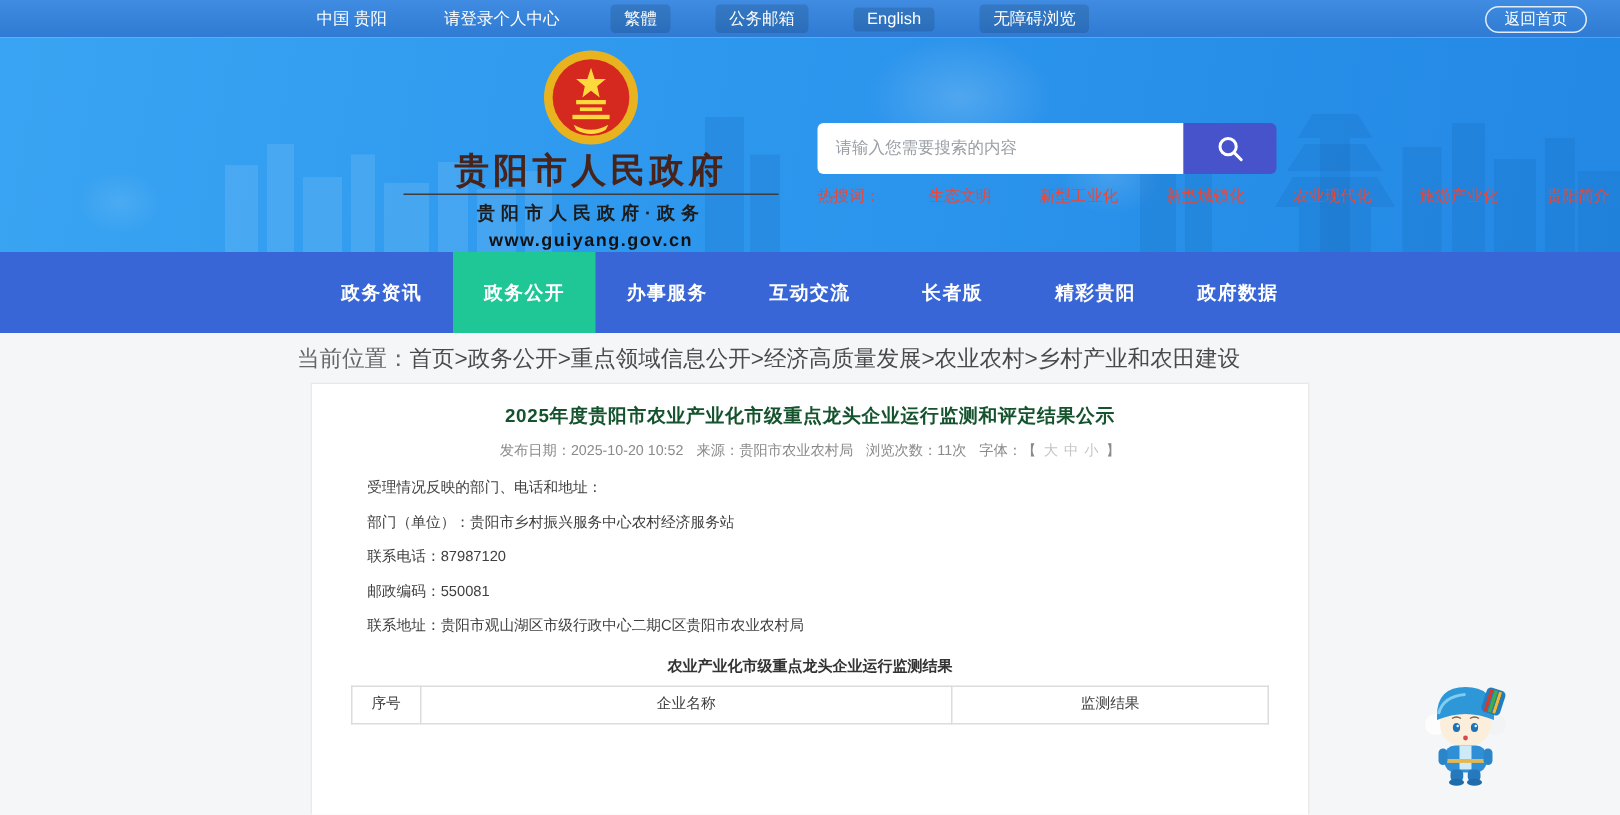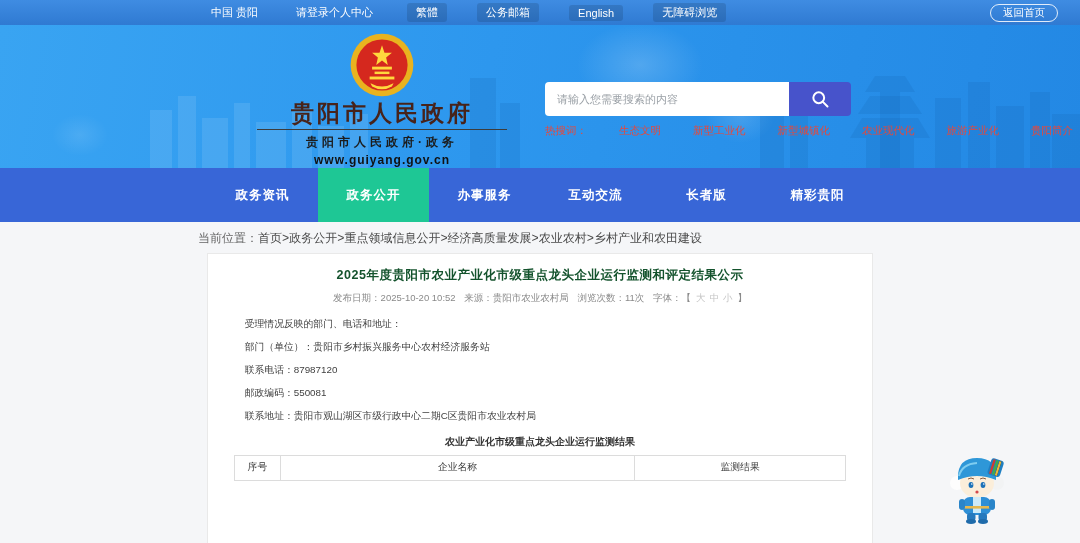--- a/index.html
+++ b/index.html
@@ -27,21 +27,21 @@
     position:relative;height:143px;overflow:hidden;
     background:
       radial-gradient(90px 60px at 640px 40px,rgba(255,255,255,.18),rgba(255,255,255,0) 70%),
       radial-gradient(50px 40px at 740px 90px,rgba(255,255,255,.14),rgba(255,255,255,0) 70%),
       radial-gradient(40px 30px at 80px 110px,rgba(255,255,255,.10),rgba(255,255,255,0) 70%),
       linear-gradient(100deg,#39a4f2 0%,#2d97ee 45%,#2388e4 100%);
   }
   .skyline{position:absolute;left:0;bottom:0;width:1080px;height:120px;}
   .banner-inner{position:relative;width:690px;margin:0 auto;height:100%;}
   
-  .logo{position:absolute;left:32px;top:7px;width:310px;text-align:center;cursor:pointer;}
+  .logo{position:absolute;left:44px;top:7px;width:310px;text-align:center;cursor:pointer;}
   .emblem{width:66px;height:66px;display:block;margin:0 auto 2px;}
   .site-title{
     font-size:23px;font-weight:bold;color:#47231a;letter-spacing:3px;
     line-height:26px;white-space:nowrap;
   }
   .site-sub{
     margin:3px auto 0;padding-top:4px;border-top:1.5px solid #3c3c3c;width:250px;
     font-size:12px;font-weight:bold;color:#1c1c1c;letter-spacing:4px;white-space:nowrap;
   }
   .site-url{font-size:12px;font-weight:bold;color:#111;letter-spacing:1px;margin-top:2px;}
@@ -64,21 +64,21 @@
   .hotwords .hw{cursor:pointer;}
   
   .nav{height:54px;background:#3866d7;}
   .nav-inner{width:666px;margin:0 auto;display:flex;height:100%;}
   .nav-item{
     flex:1;display:flex;align-items:center;justify-content:center;
     color:#fff;font-size:12.5px;font-weight:bold;letter-spacing:1px;cursor:pointer;
   }
   .nav-item.active{background:#1ec795;}
   
-  .crumbs{width:684px;margin:8px auto 0;font-size:12px;color:#666;font-family:Liberation Mono, monospace;}
+  .crumbs{width:684px;margin:8px auto 0;font-size:15px;color:#666;}
   .crumbs .path{color:#4a4a4a;cursor:pointer;}
   
   .card{
     width:666px;margin:6px auto 0;box-sizing:border-box;height:400px;
     background:#fff;border:1px solid #e9e9e9;padding:13px 26px 0;
   }
   .art-title{
     text-align:center;font-size:12.5px;font-weight:bold;color:#14532d;
     margin:0 0 8px;letter-spacing:.5px;
   }
@@ -183,20 +183,21 @@
 </div>
 
 <div class="nav">
   <div class="nav-inner">
     <div class="nav-item">政务资讯</div>
     <div class="nav-item active">政务公开</div>
     <div class="nav-item">办事服务</div>
     <div class="nav-item">互动交流</div>
     <div class="nav-item">长者版</div>
     <div class="nav-item">精彩贵阳</div>
+    <div class="nav-item">政府数据</div>
   </div>
 </div>
 
 <div class="crumbs">
   <span>当前位置：</span><span class="path">首页&gt;政务公开&gt;重点领域信息公开&gt;经济高质量发展&gt;农业农村&gt;乡村产业和农田建设</span>
 </div>
 
 <div class="card">
   <h1 class="art-title">2025年度贵阳市农业产业化市级重点龙头企业运行监测和评定结果公示</h1>
 

